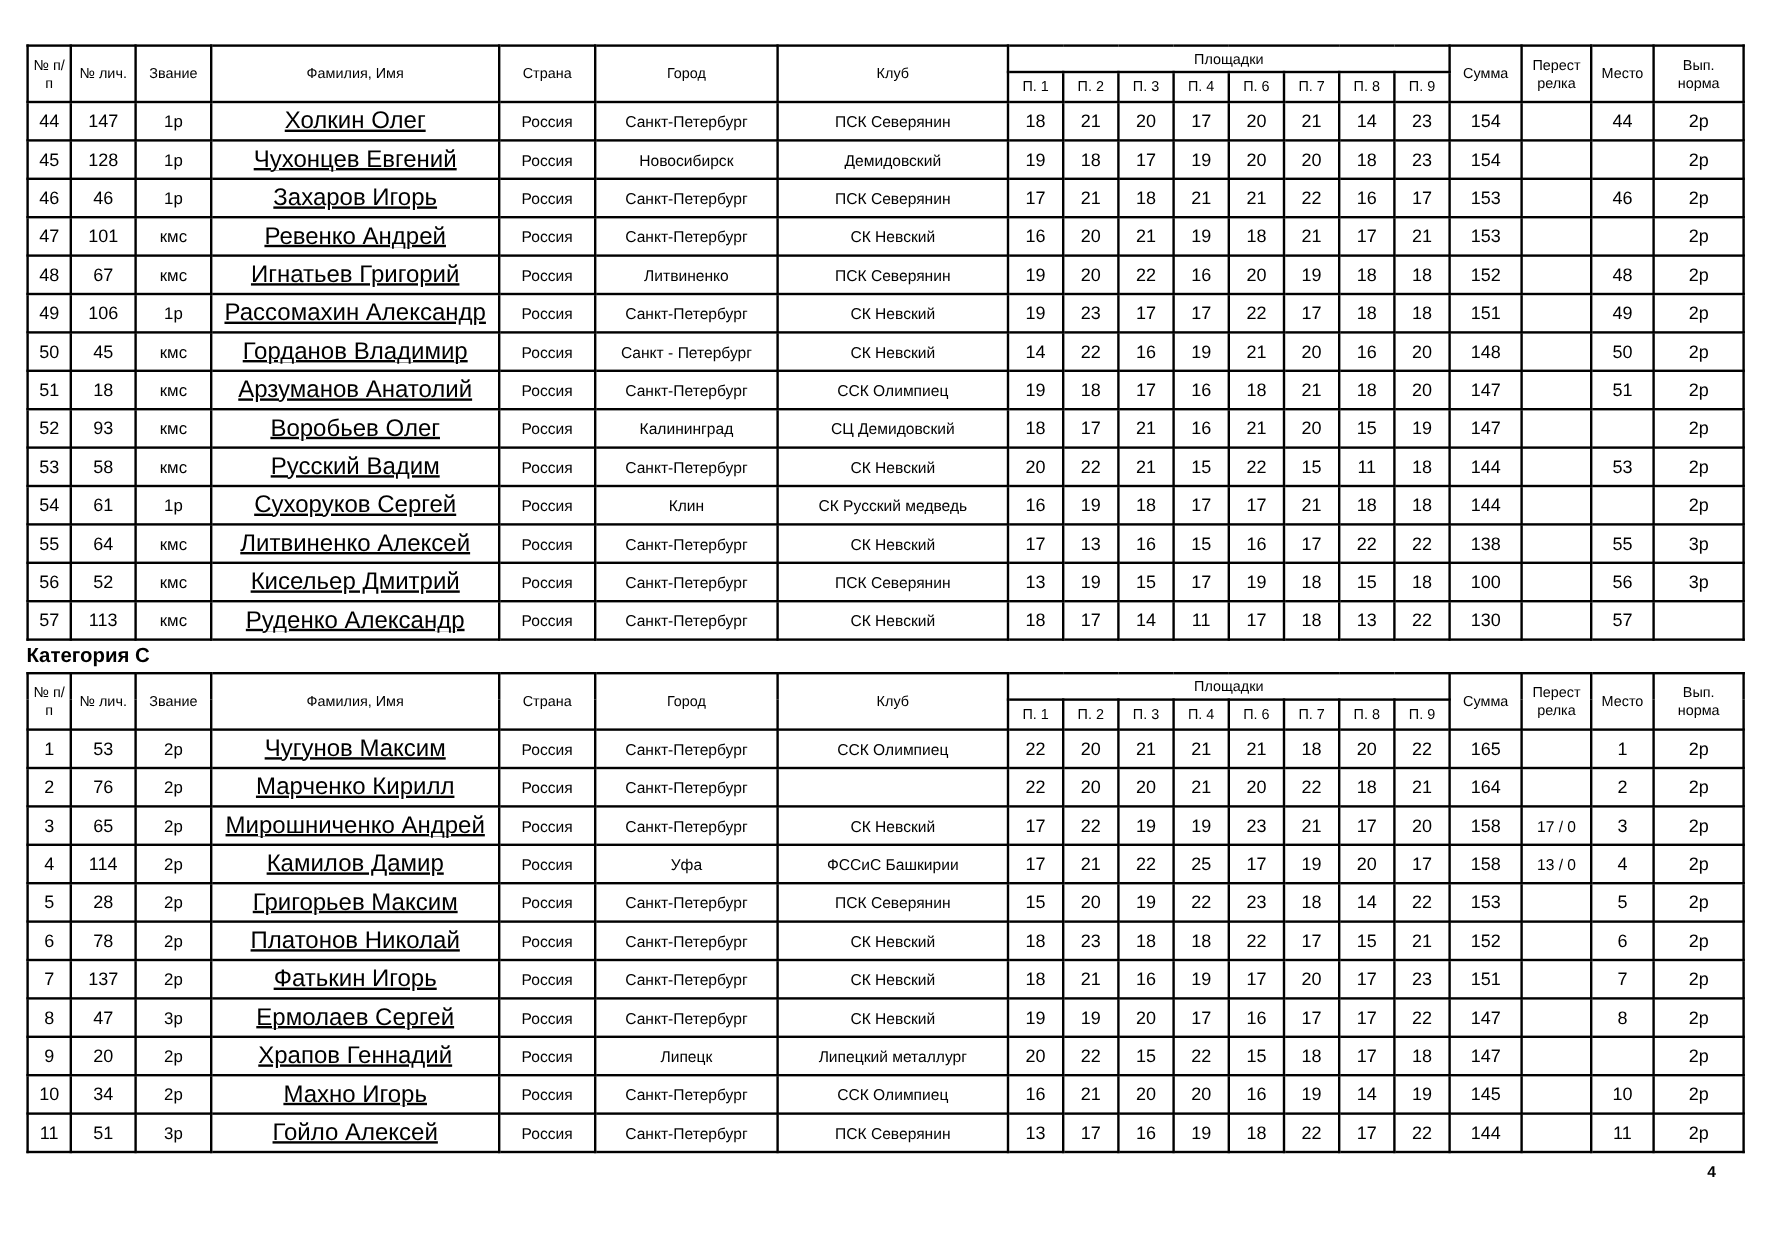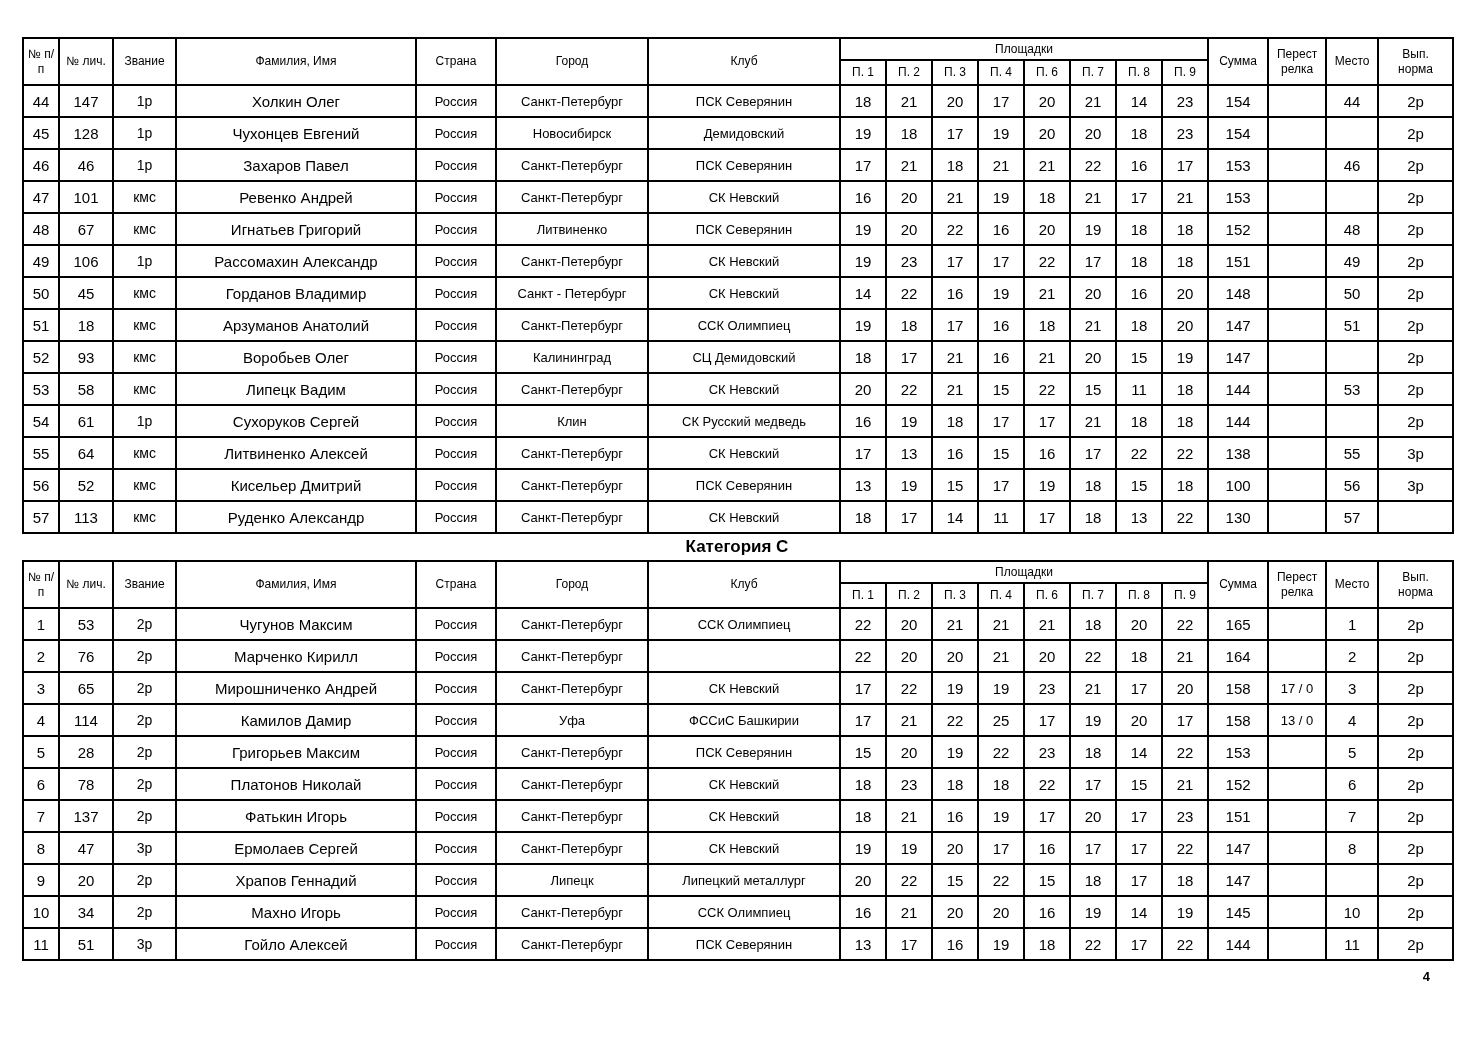--- a/index.html
+++ b/index.html
@@ -47,29 +47,29 @@
   .wrapbox2 { width: 48px; margin: 0 auto; }
   
   table.results td {
     height: 32px;
     text-align: center;
     white-space: nowrap;
     vertical-align: middle;
   }
   .td-num, .td-bib, .td-score, .td-sum, .td-place { font-size: 15px; }
   .td-rank { font-size: 14px; margin-left: 24px; }
-  .td-name { font-size: 15px; text-align: left; padding-left: 8px; }
+  .td-name { font-size: 20px; text-align: left; padding-left: 8px; text-decoration: underline; }
   .td-country, .td-city, .td-club, .td-shootoff { font-size: 13px; }
   .td-norm { font-size: 15px; }
   
   .section-title {
     width: 1430px;
     height: 26px;
     line-height: 26px;
-    text-align: center;
+    text-align: left;
     font-size: 17px;
     font-weight: bold;
   }
   
   .page-number {
     width: 1430px;
     box-sizing: border-box;
     text-align: right;
     padding: 8px 22px 0 0;
     font-size: 13px;
@@ -173,21 +173,21 @@
           <td class="td-score">23</td>
           <td class="td-sum">154</td>
           <td class="td-shootoff"></td>
           <td class="td-place"></td>
           <td class="td-norm">2р</td>
         </tr>
         <tr>
           <td class="td-num">46</td>
           <td class="td-bib">46</td>
           <td class="td-rank">1р</td>
-          <td class="td-name">Захаров Павел</td>
+          <td class="td-name">Захаров Игорь</td>
           <td class="td-country">Россия</td>
           <td class="td-city">Санкт-Петербург</td>
           <td class="td-club">ПСК Северянин</td>
           <td class="td-score">17</td>
           <td class="td-score">21</td>
           <td class="td-score">18</td>
           <td class="td-score">21</td>
           <td class="td-score">21</td>
           <td class="td-score">22</td>
           <td class="td-score">16</td>
@@ -320,21 +320,21 @@
           <td class="td-score">19</td>
           <td class="td-sum">147</td>
           <td class="td-shootoff"></td>
           <td class="td-place"></td>
           <td class="td-norm">2р</td>
         </tr>
         <tr>
           <td class="td-num">53</td>
           <td class="td-bib">58</td>
           <td class="td-rank">кмс</td>
-          <td class="td-name">Липецк Вадим</td>
+          <td class="td-name">Русский Вадим</td>
           <td class="td-country">Россия</td>
           <td class="td-city">Санкт-Петербург</td>
           <td class="td-club">СК Невский</td>
           <td class="td-score">20</td>
           <td class="td-score">22</td>
           <td class="td-score">21</td>
           <td class="td-score">15</td>
           <td class="td-score">22</td>
           <td class="td-score">15</td>
           <td class="td-score">11</td>

